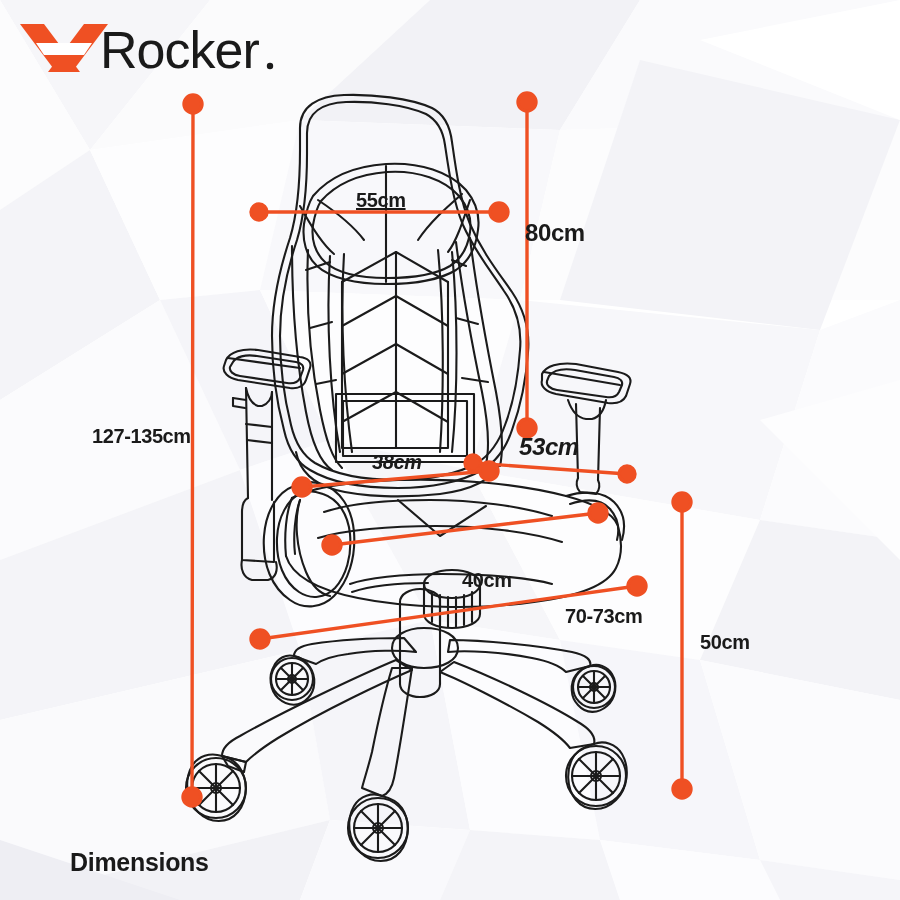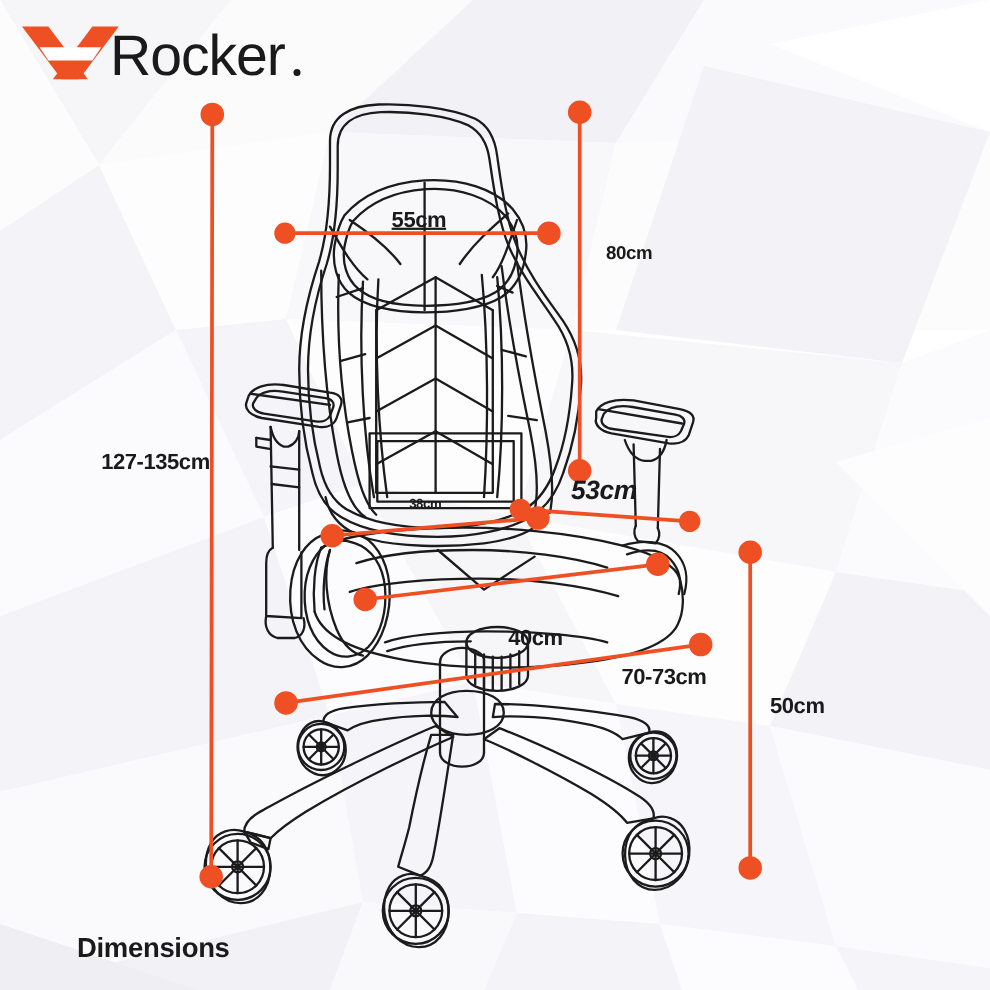--- a/index.html
+++ b/index.html
@@ -26,25 +26,25 @@
   
   .dim-label{
     position:absolute;
     font-family:"Liberation Sans", sans-serif;
     font-weight:bold;
     color:#1a1a1a;
     letter-spacing:-0.4px;
     white-space:nowrap;
     line-height:1;
   }
-  #lbl-127  {left:92px;  top:410px; font-size:20px;}
+  #lbl-127  {left:92px;  top:426px; font-size:20px;}
   #lbl-55   {left:356px; top:190px; font-size:20px;text-decoration:underline;}
-  #lbl-80   {left:551px; top:221px; font-size:17px;}
+  #lbl-80   {left:525px; top:221px; font-size:24px;}
   #lbl-53   {left:519px; top:435px; font-size:24px;font-style:italic;}
-  #lbl-38   {left:372px; top:452px; font-size:12px;}
+  #lbl-38   {left:372px; top:452px; font-size:20px;font-style:italic;}
   #lbl-40   {left:462px; top:532px; font-size:20px;margin-top:38px;}
   #lbl-7073 {left:545px; top:606px; font-size:20px;margin-left:20px;}
   #lbl-50   {left:700px; top:632px; font-size:20px;}
 
   #caption{
     position:absolute;left:22px;top:850px;
     font-family:"Liberation Sans", sans-serif;
     font-weight:bold;font-size:25px;color:#1a1a1a;
     letter-spacing:-0.3px;line-height:1;margin-left:48px;
   }

